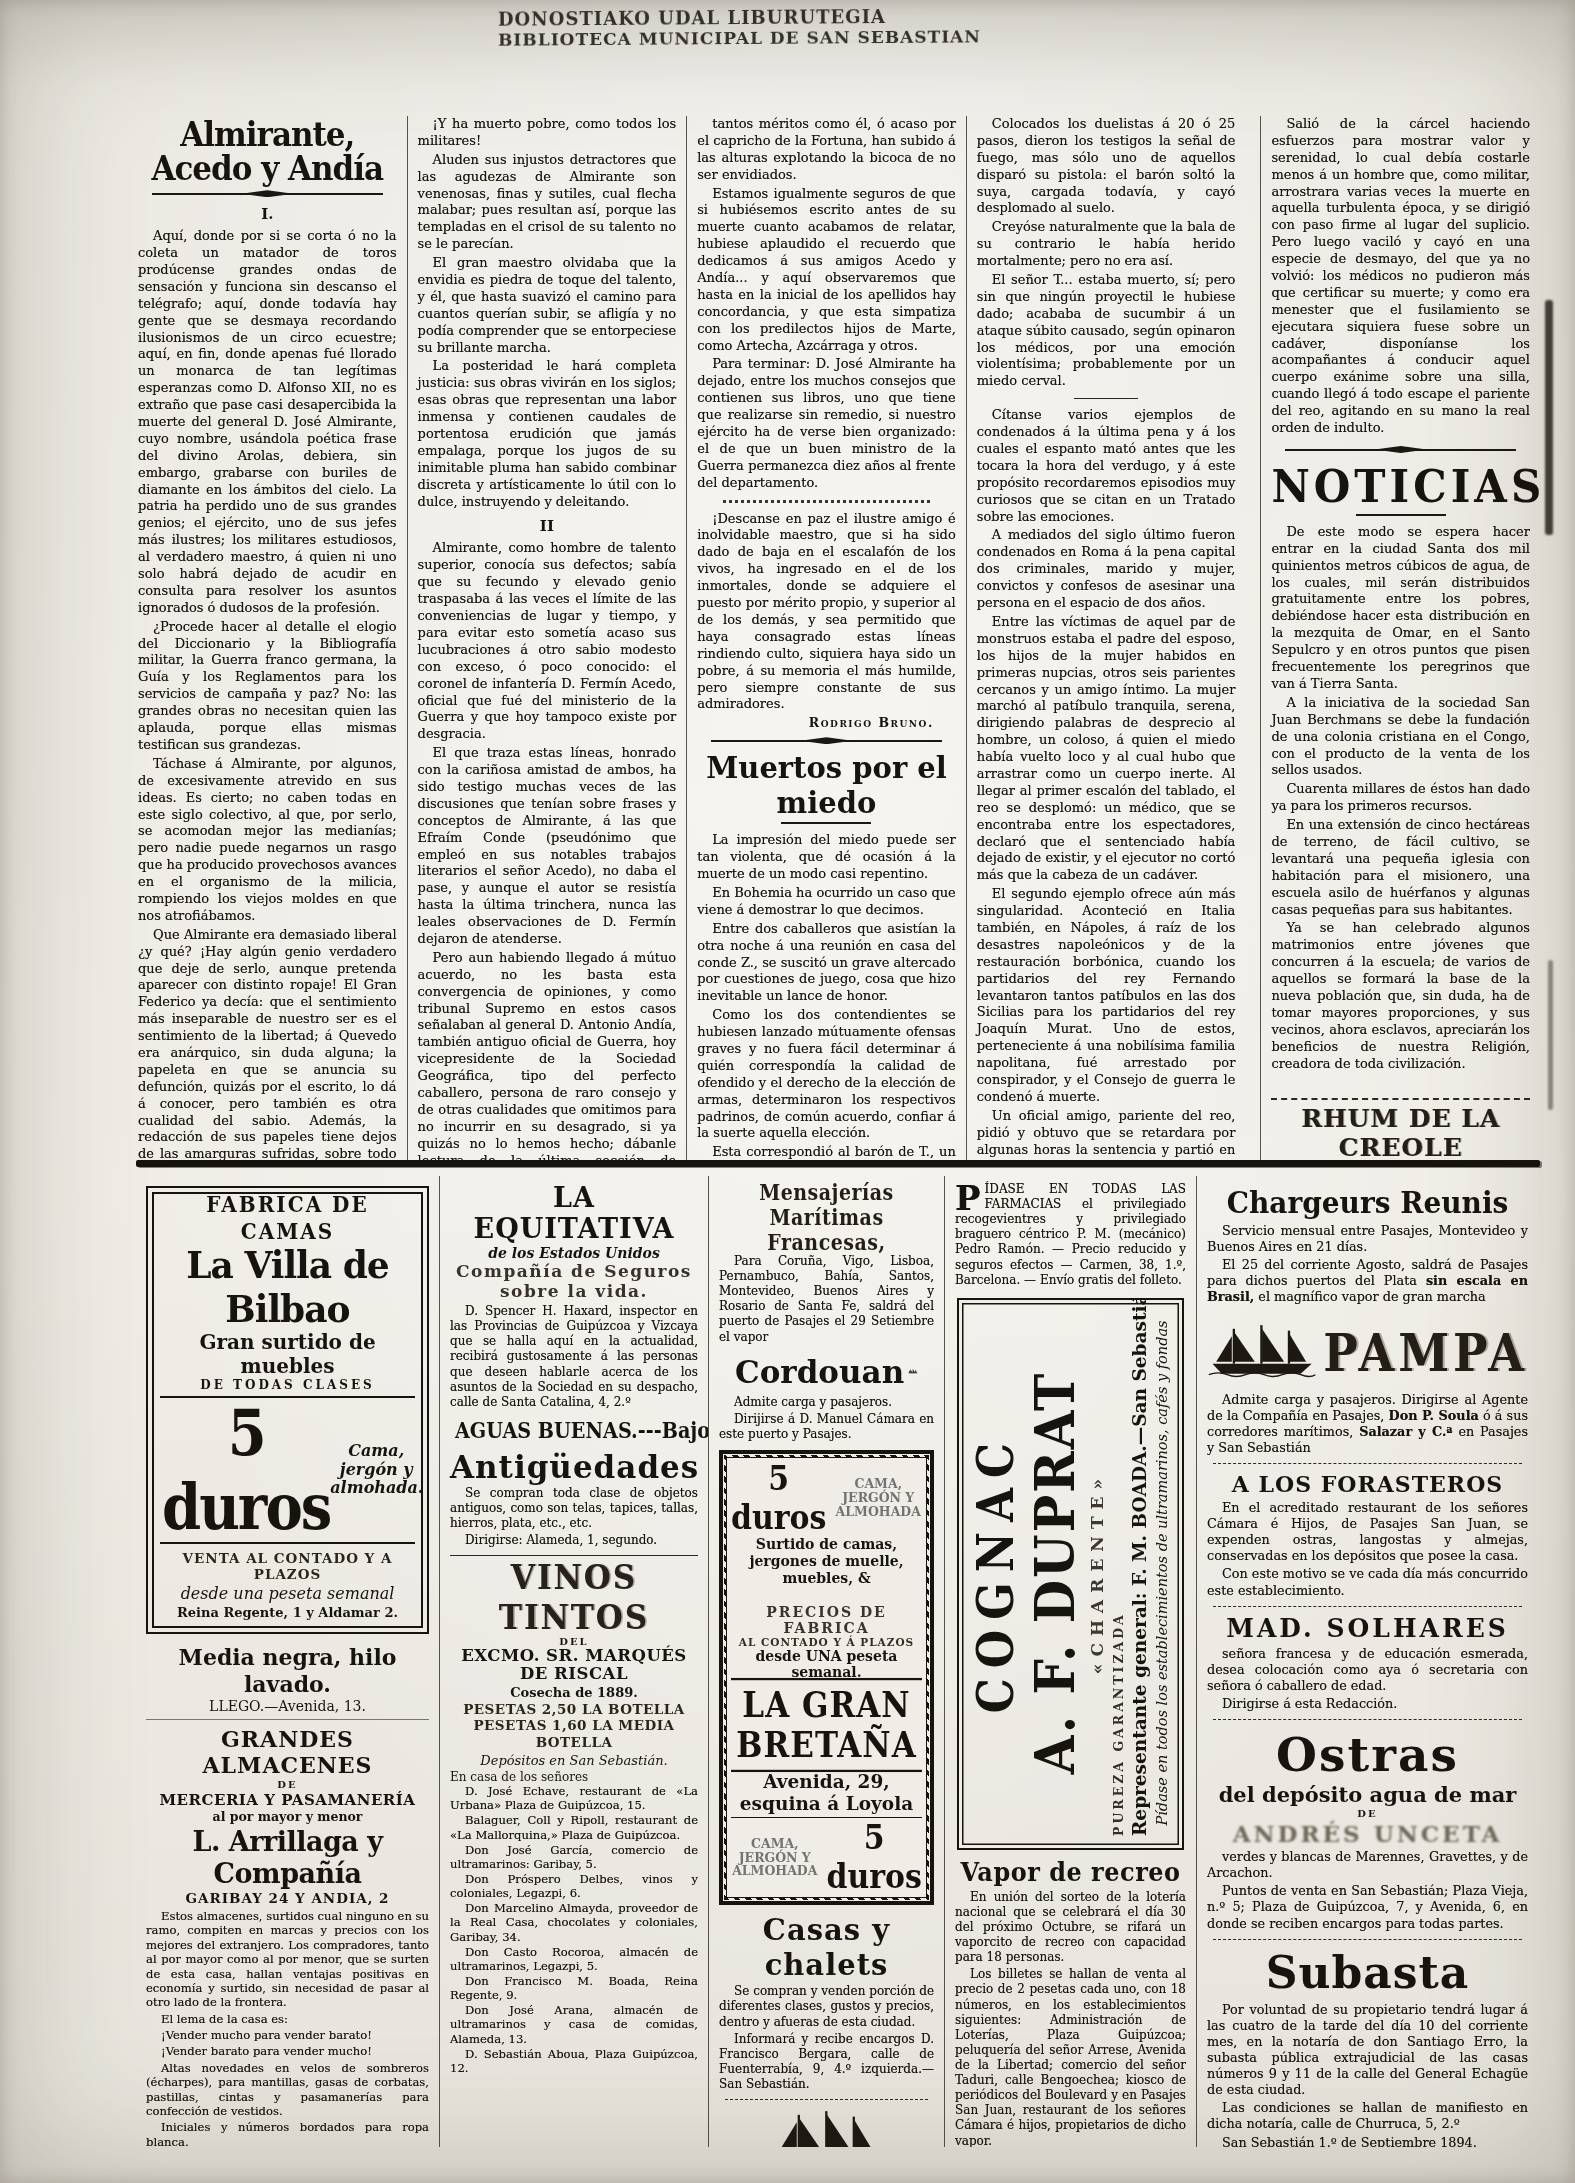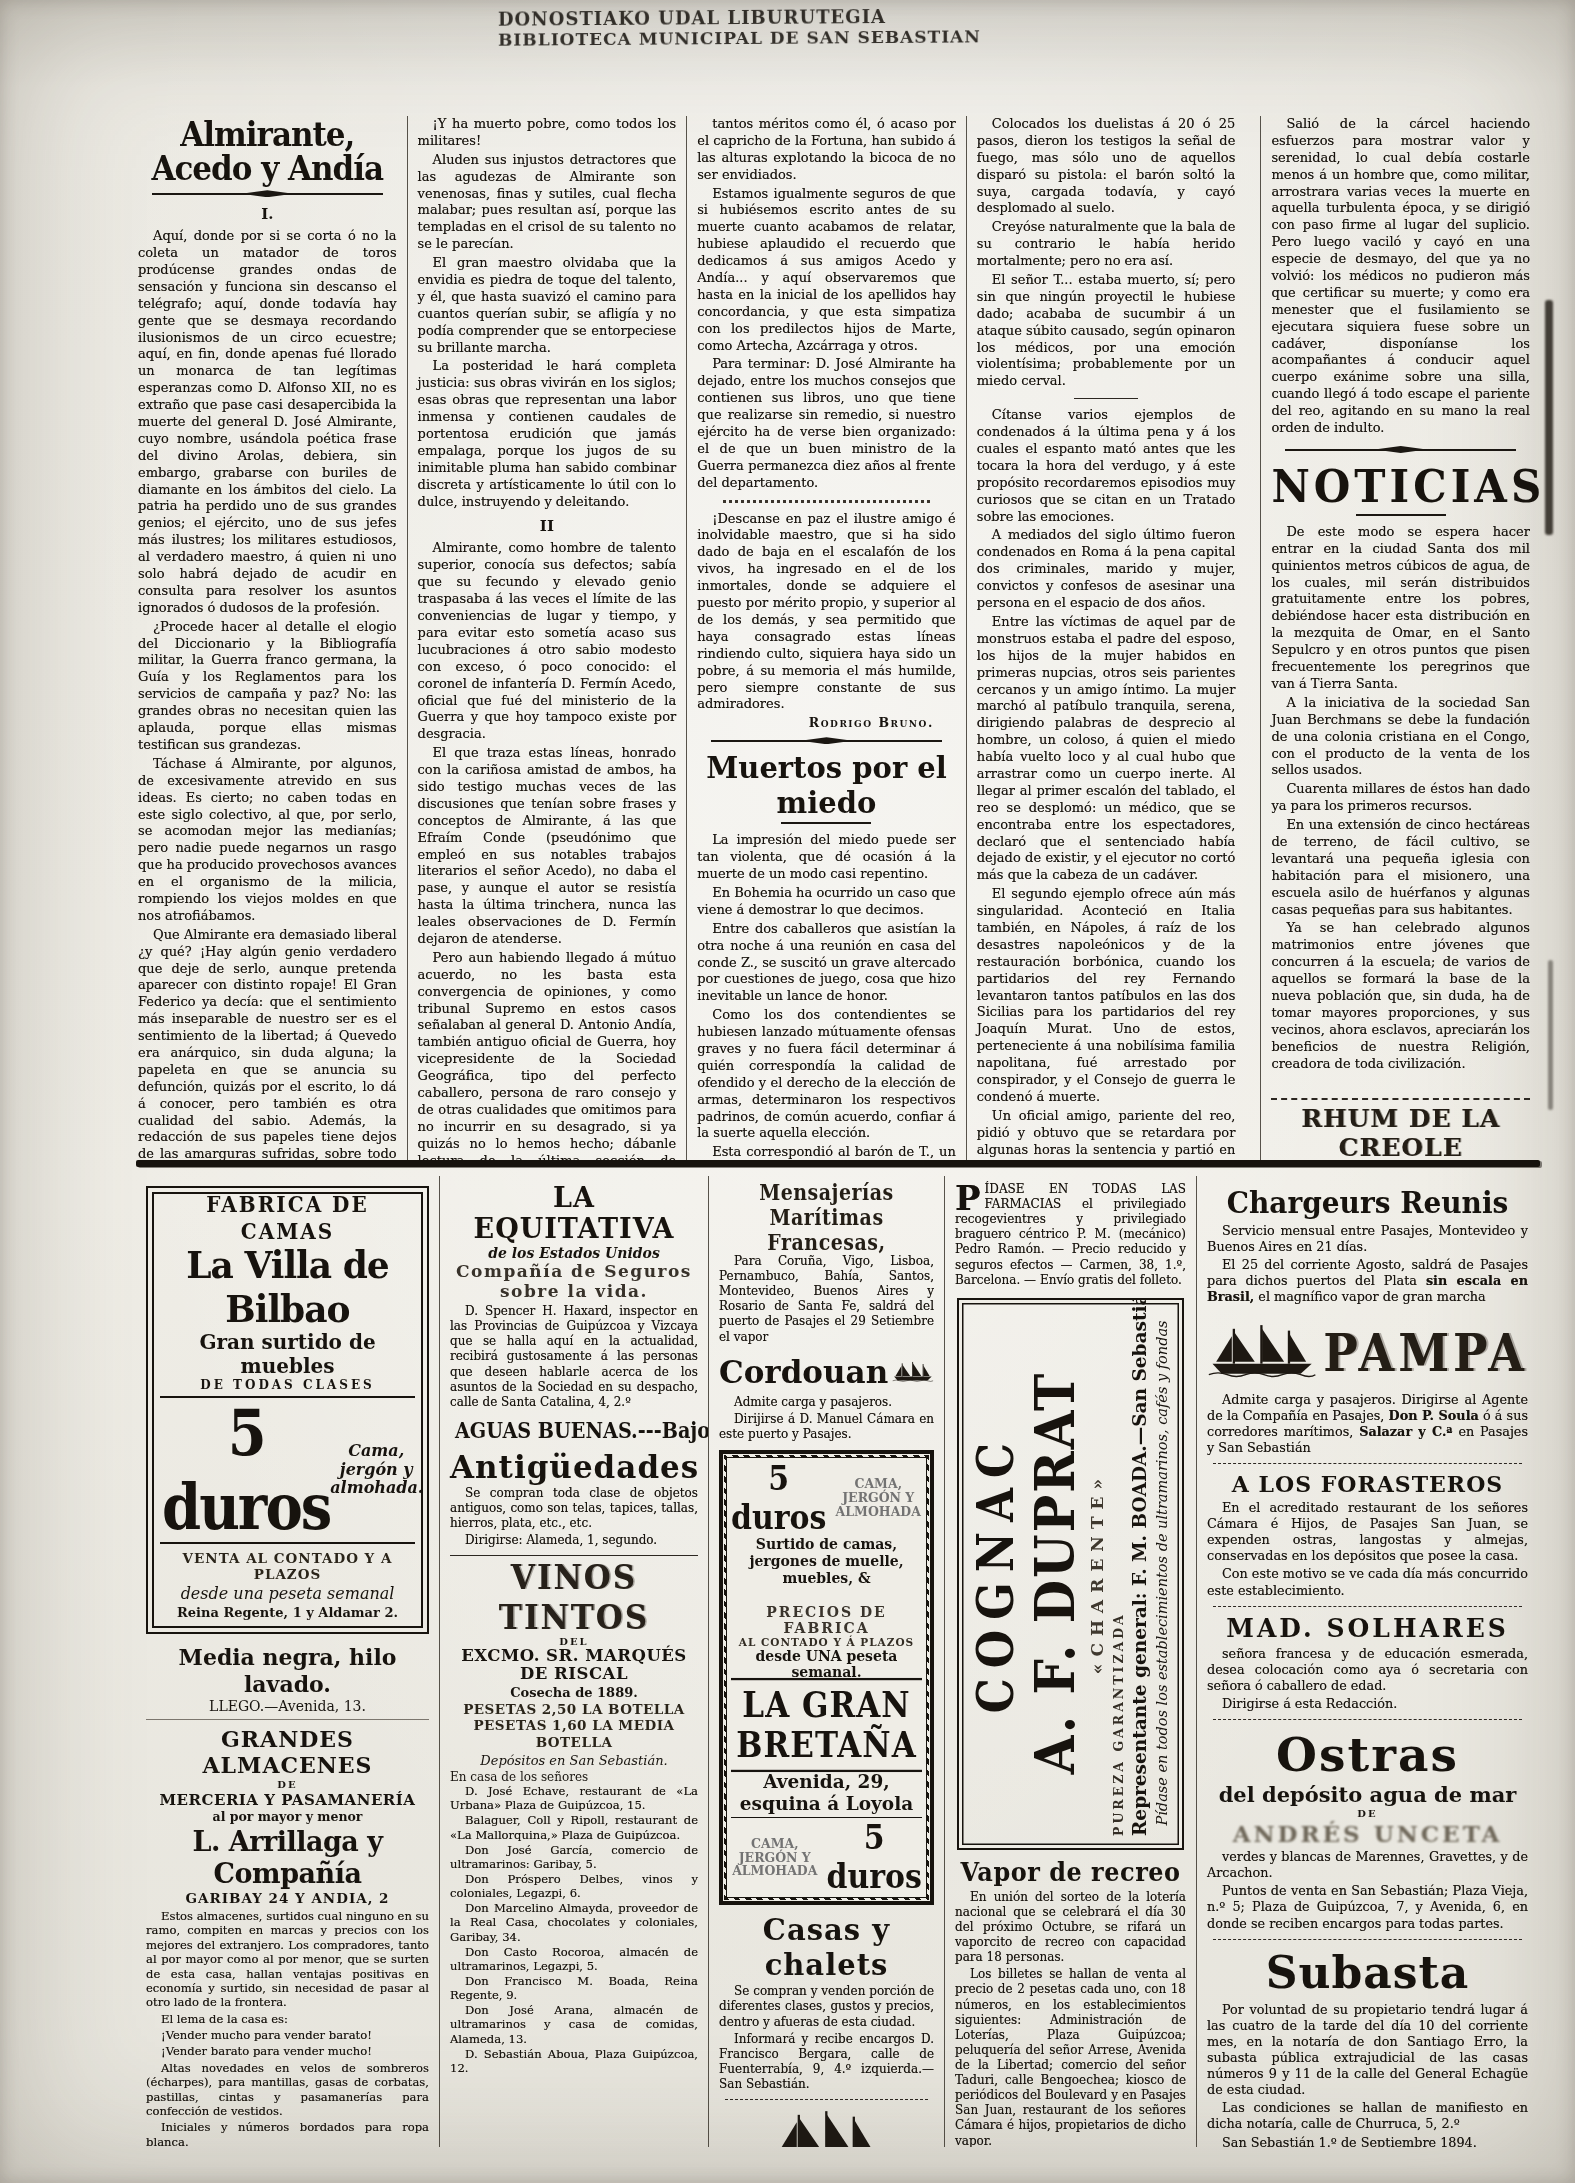--- a/index.html
+++ b/index.html
@@ -87,21 +87,21 @@
   .vinos-t{font-size:31px;font-weight:bold;letter-spacing:2px;color:#27211a;text-shadow:1.5px 0 0 rgba(35,28,20,.35);transform:scaleY(1.1);margin-bottom:3px;}
   .del10{font-size:10px;font-weight:bold;letter-spacing:2px;}
   .marques{font-size:16.5px;font-weight:bold;letter-spacing:.5px;line-height:1.1;}
   .cosecha{font-size:13px;font-weight:bold;margin:1px 0;}
   .ptas{font-size:13.5px;font-weight:bold;letter-spacing:.5px;color:#2a2419;line-height:1.25;}
   .depos{font-size:13px;font-style:italic;margin:2px 0;}
   .vendors p{font-size:11.6px;line-height:1.22;margin-bottom:1px;}
 
   
   .mensaj{font-size:19px;font-weight:bold;letter-spacing:.5px;transform:scaleY(1.15);margin:2px 0 4px;color:#241e16;}
-  .cordouan-row{display:flex;align-items:center;gap:4px;margin:4px 0 2px;text-align:right;}
+  .cordouan-row{display:flex;align-items:center;gap:4px;margin:4px 16px 2px;text-align:right;}
   .cordouan{font-size:31px;font-weight:bold;transform:scaleY(1.05);}
   .gb-outer{background:#17130e;padding:4px;margin:8px 0;}
   .gb-mid{background:#efede6;padding:2px;border:1px solid #efede6;
      background-image:repeating-linear-gradient(45deg,#17130e 0 4px,#efede6 4px 8px);}
   .gb-in{background:#efede6;border:1.5px solid #17130e;padding:5px 4px;text-align:center;}
   .gb-row{display:flex;align-items:center;justify-content:center;gap:8px;}
   .gb5{font-size:30px;font-weight:bold;transform:scaleY(1.1);}
   .gbcama{font-size:12.5px;font-weight:bold;line-height:1.1;color:#737373;}
   .gbsurt{font-size:14px;font-weight:bold;margin-top:3px;line-height:1.2;}
   .gbprec{font-size:14px;letter-spacing:2px;color:#3a342c;font-weight:bold;margin-top:18px;}

